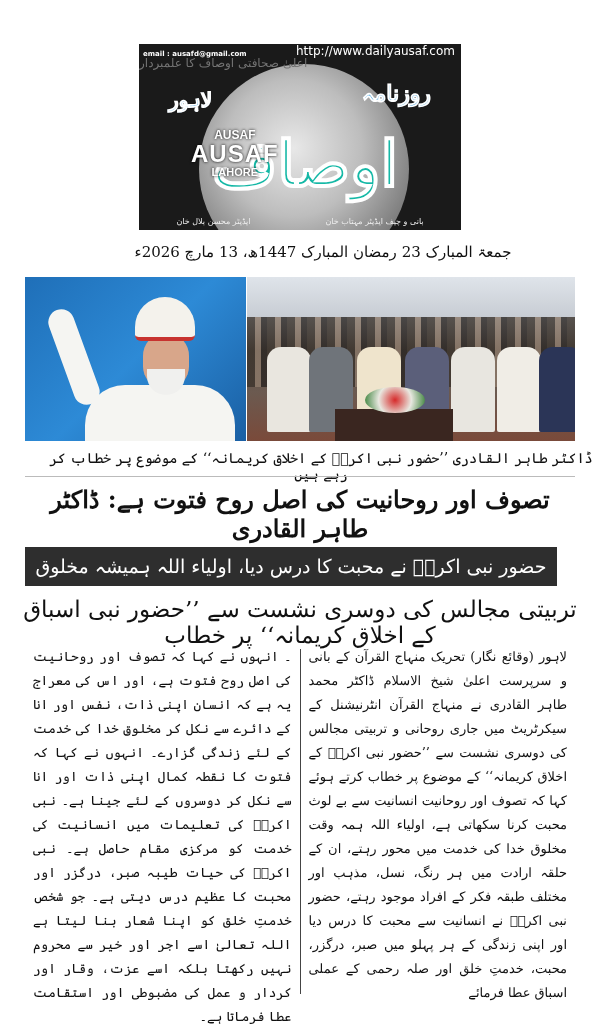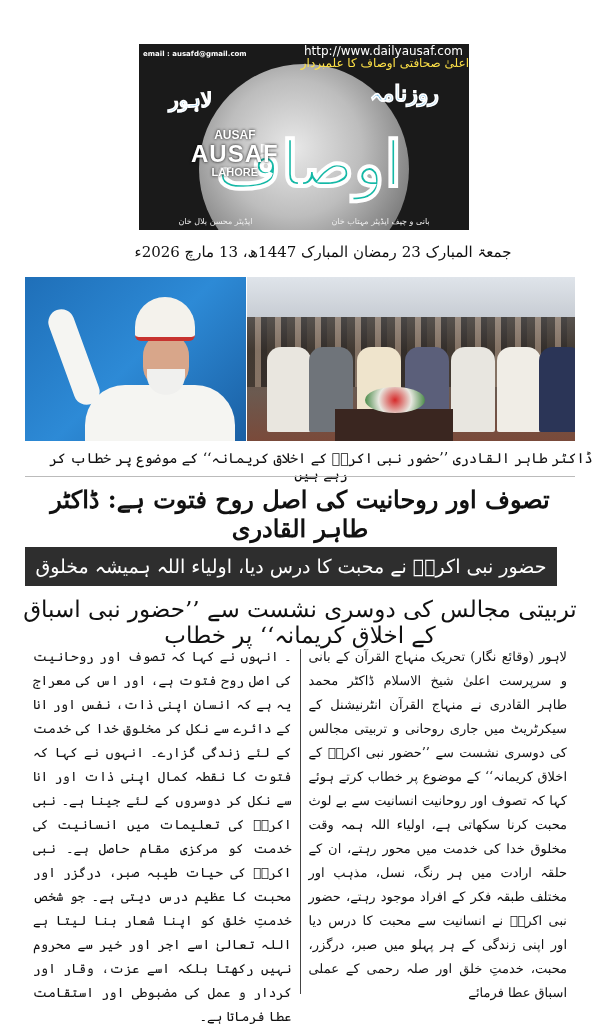--- a/index.html
+++ b/index.html
@@ -1,24 +1,24 @@
 <!DOCTYPE html>
 <html><head>
 <meta charset="utf-8">
 <style>
   html, body { margin:0; padding:0; background:#ffffff; }
   body { width:600px; height:1029px; position:relative; overflow:hidden;
          font-family:"DejaVu Sans", sans-serif; color:#111; }
   .masthead { position:absolute; left:139px; top:44px; width:322px; height:186px;
-              background:#1a1a1a; overflow:hidden;padding-left:8px; }
+              background:#1a1a1a; overflow:hidden; }
   .globe { position:absolute; left:60px; top:20px; width:210px; height:210px; border-radius:50%;
            background:radial-gradient(circle at 45% 40%, #e8e8e8 0%, #bdbdbd 40%, #7a7a7a 75%, #3a3a3a 100%); }
   .mh-email { position:absolute; left:4px; top:6px; font-size:7px; color:#fff; font-weight:bold; }
   .mh-url { position:absolute; right:6px; top:0; font-size:12px; color:#fff; font-weight:normal; }
-  .mh-tagline { position:absolute; left:0; right:0; top:12px; text-align:right; font-size:12px; color:#fde047;
+  .mh-tagline { position:absolute; left:0; right:0; top:12px; text-align:left; font-size:12px; color:#737373;
                 font-family:"DejaVu Serif", serif; direction:rtl; }
   .mh-roznama { position:absolute; right:30px; top:36px; font-size:22px; font-weight:bold; color:#1e8fd6;
                 font-family:"DejaVu Serif", serif; -webkit-text-stroke:1px #fff; direction:rtl; }
   .mh-lahore-ur { position:absolute; left:30px; top:44px; font-size:20px; font-weight:bold; color:#1e8fd6;
                   font-family:"DejaVu Serif", serif; -webkit-text-stroke:1px #fff; direction:rtl; }
   .mh-ausaf-ur { position:absolute; left:20px; right:10px; top:60px; height:120px; text-align:center;
                  font-size:63px; line-height:120px; font-weight:bold; color:#14b8a6;
                  -webkit-text-stroke:2px #fff; font-family:"DejaVu Serif", serif; direction:rtl; }
   .mh-en { position:absolute; left:52px; top:84px; text-align:center; color:#fff; font-weight:bold;
            font-family:"Liberation Sans", sans-serif; text-shadow:0 0 3px #000; }

